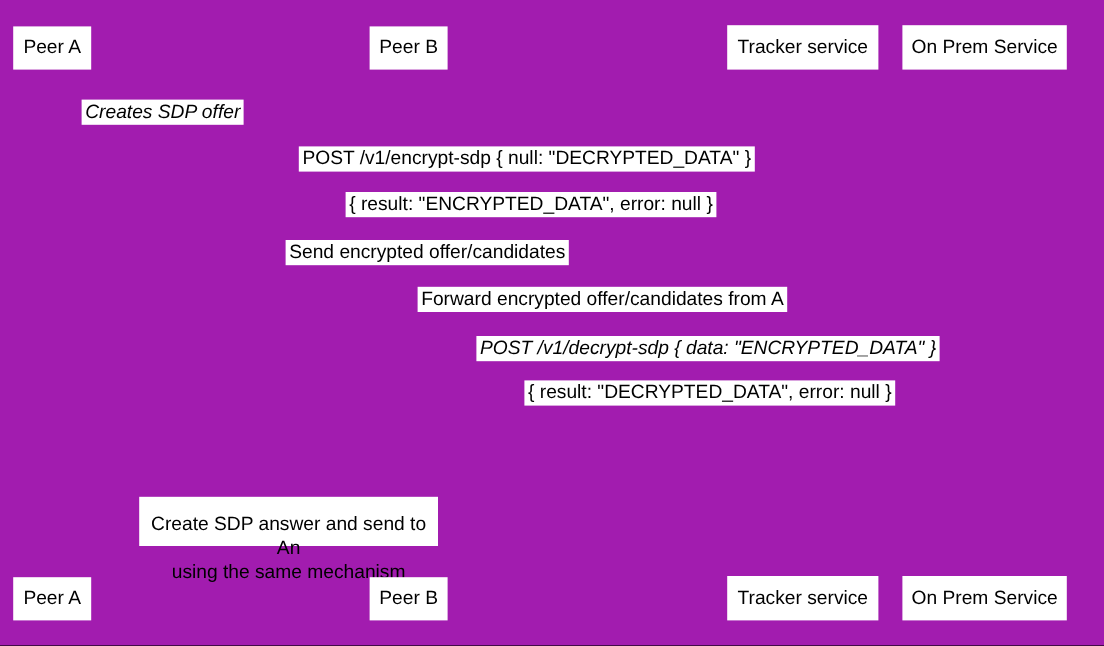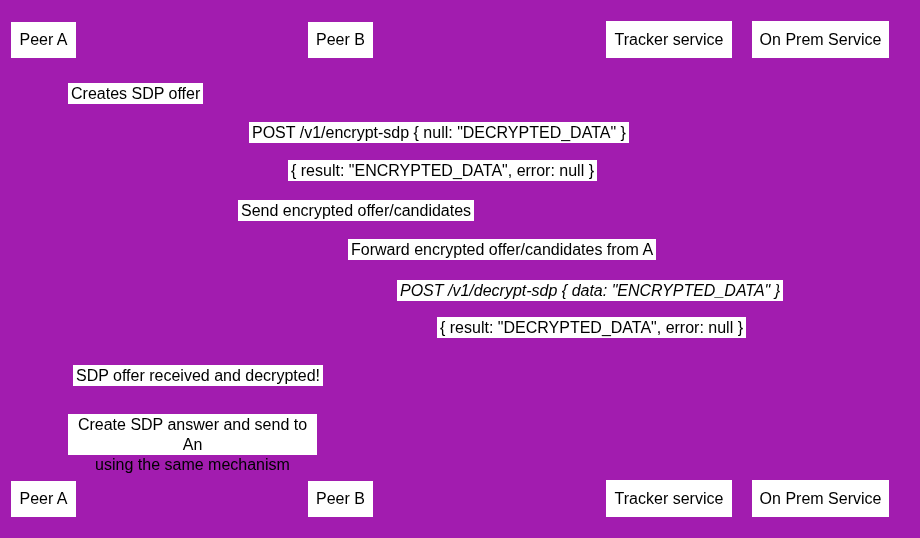--- a/index.html
+++ b/index.html
@@ -37,41 +37,41 @@
     white-space: nowrap;
   }
   .note {
     position: absolute;
     background: #ffffff;
     color: #000000;
     font-size: 16px;
     line-height: 20px;
     text-align: center;
     box-sizing: border-box;
-    padding: 1px 0;
+    padding: 14px 0;
+    margin-left: 48px;
   }
 </style>
 </head>
 <body>
 
 <div class="stage">
 
   <div class="actor" style="left:11px; top:22px; width:65px;">Peer A</div>
   <div class="actor" style="left:308px; top:22px; width:65px;">Peer B</div>
   <div class="actor" style="left:606px; top:21px; width:126px; height:37px;">Tracker service</div>
   <div class="actor" style="left:752px; top:21px; width:137px; height:37px;">On Prem Service</div>
 
-  <div class="msg" style="left:68px; top:83px;">Creates SDP offer</div>
+  <div class="msg" style="left:68px; top:83px;font-style:italic;">Creates SDP offer</div>
   <div class="msg" style="left:249px; top:122px;">POST /v1/encrypt-sdp { null: "DECRYPTED_DATA" }</div>
   <div class="msg" style="left:288px; top:160px;">{ result: "ENCRYPTED_DATA", error: null }</div>
   <div class="msg" style="left:348px; top:239px;">Forward encrypted offer/candidates from A</div>
   <div class="msg" style="left:238px; top:200px;">Send encrypted offer/candidates</div>
   <div class="msg" style="left:397px; top:280px;font-style:italic;">POST /v1/decrypt-sdp { data: "ENCRYPTED_DATA" }</div>
   <div class="msg" style="left:437px; top:317px;">{ result: "DECRYPTED_DATA", error: null }</div>
-  <div class="msg" style="left:73px; top:365px;">SDP offer received and decrypted!</div>
 
   <div class="note" style="left:68px; top:414px; width:249px; height:41px;">
     <div>Create SDP answer and send to An</div>
     <div>using the same mechanism</div>
   </div>
 
   <div class="actor" style="left:11px; top:481px; width:65px;">Peer A</div>
   <div class="actor" style="left:308px; top:481px; width:65px;">Peer B</div>
   <div class="actor" style="left:606px; top:480px; width:126px; height:37px;">Tracker service</div>
   <div class="actor" style="left:752px; top:480px; width:137px; height:37px;">On Prem Service</div>

